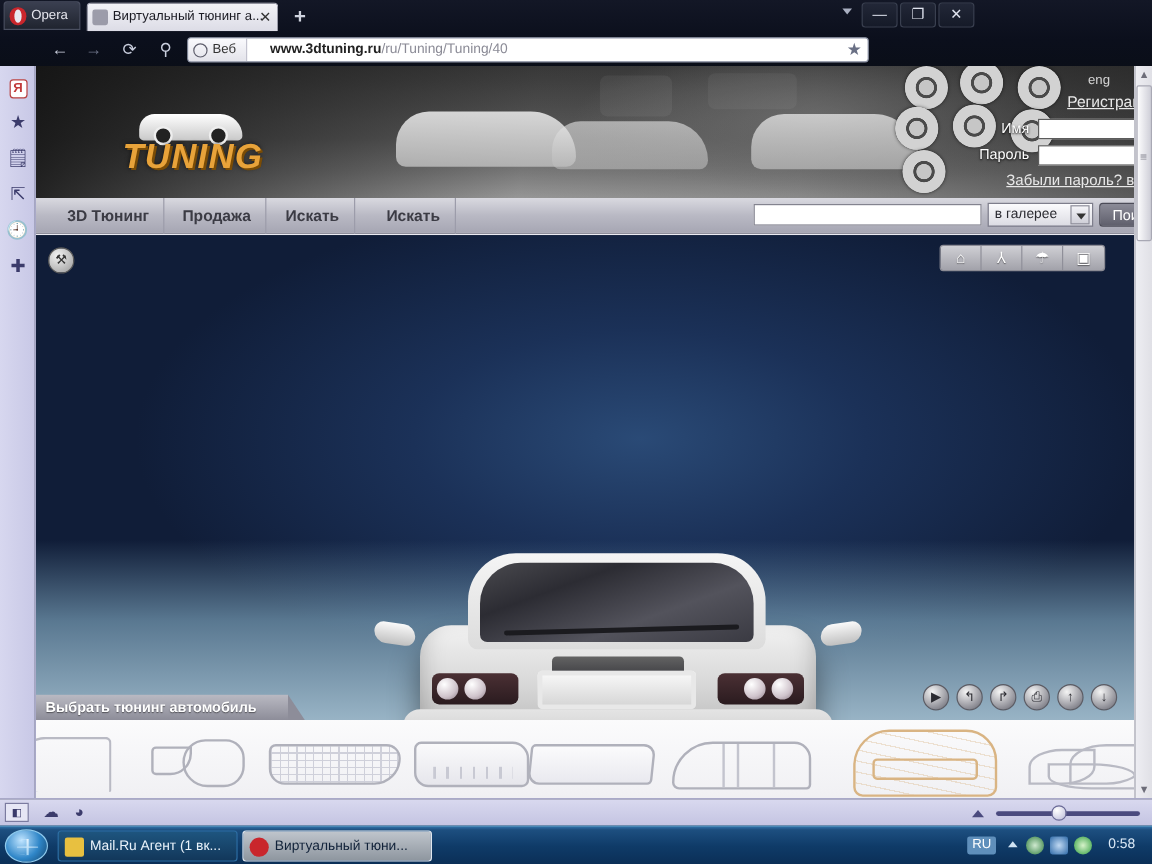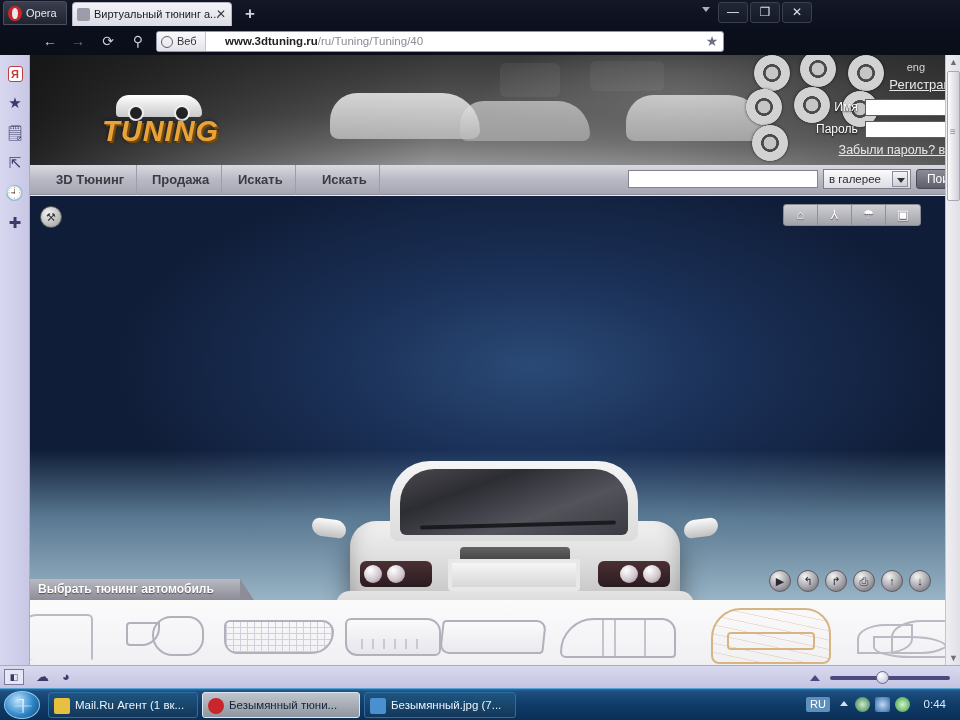--- a/index.html
+++ b/index.html
@@ -662,29 +662,25 @@
   </div>
 
   <div class="taskbar">
     <div class="startbtn"></div>
     <div class="tbtn" style="left:48px;width:150px">
       <span class="ic" style="background:#e8c040"></span>
       <span>Mail.Ru Агент (1 вк...</span>
     </div>
     <div class="tbtn active" style="left:202px;width:158px">
       <span class="ic" style="background:#c9262c;border-radius:50%"></span>
-      <span>Безымянный тюни...</span>
-    </div>
-    <div class="tbtn" style="left:364px;width:152px">
-      <span class="ic" style="background:#4a8fd0"></span>
-      <span>Безымянный.jpg (7...</span>
+      <span>Виртуальный тюни...</span>
     </div>
     <div class="tray">
       <span class="ru">RU</span>
       <span class="caret"></span>
       <span class="ic2" style="right:84px;background:radial-gradient(circle,#cfe9cf,#2f7d3f)"></span>
       <span class="ic2" style="right:64px;background:radial-gradient(circle,#bfd8f2,#2f6aa8);border-radius:2px"></span>
       <span class="ic2" style="right:44px;background:radial-gradient(circle,#d6f2c9,#2f9d3f)"></span>
-      <span class="clock">0:44</span>
+      <span class="clock">0:58</span>
     </div>
   </div>
 
 </div>
 
 </body></html>

